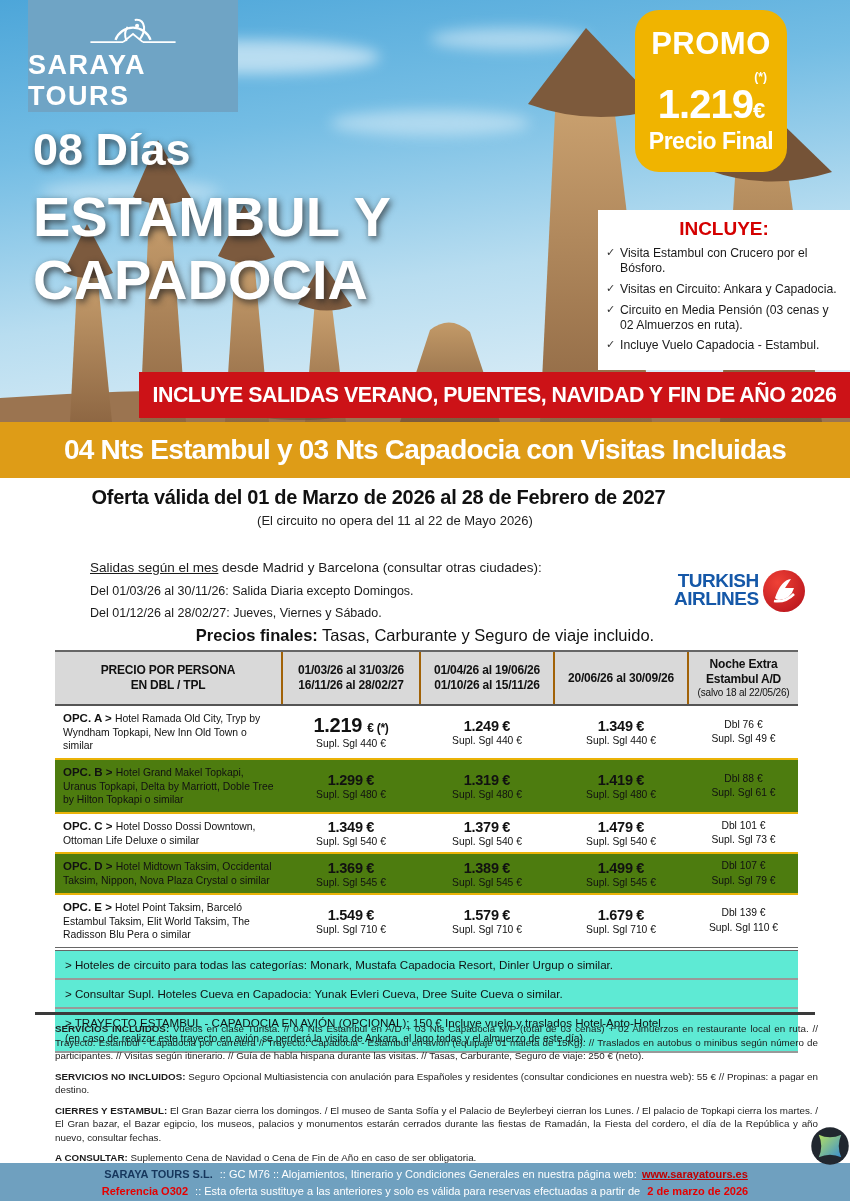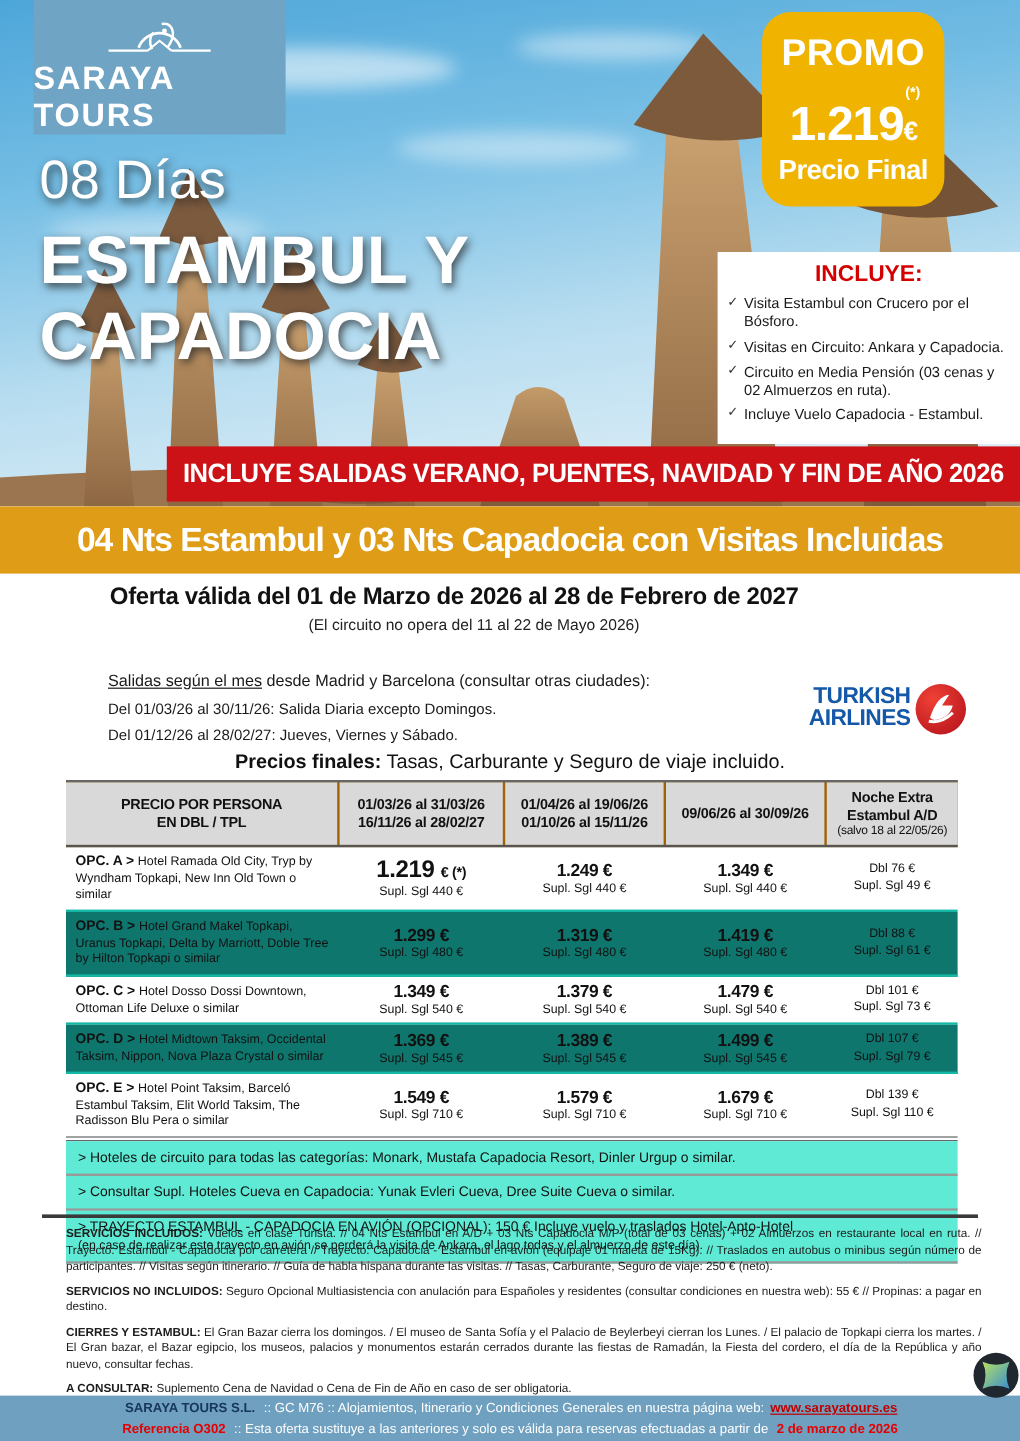--- a/index.html
+++ b/index.html
@@ -12,21 +12,21 @@
   .cloud{position:absolute;background:#ffffff;border-radius:50%;filter:blur(7px);opacity:.55;}
   .rocks{position:absolute;left:0;top:0;}
 
   .logo-box{position:absolute;left:28px;top:0;width:210px;height:112px;background:#6fa4c5;
             display:flex;flex-direction:column;align-items:center;justify-content:flex-start;}
   .logo-emblem{margin-top:6px;}
   .logo-text{color:#ffffff;font-size:27px;font-weight:700;letter-spacing:1.5px;margin-top:2px;}
 
   .hero-title{position:absolute;left:33px;top:124px;color:#ffffff;
               text-shadow:2px 3px 7px rgba(35,35,35,.8);}
-  .hero-title .t1{font-size:45px;font-weight:400;margin-bottom:10px;}
+  .hero-title .t1{font-size:45px;font-weight:700;margin-bottom:10px;}
   .hero-title .t2,.hero-title .t3{font-size:56px;font-weight:800;letter-spacing:0px;line-height:1.12;}
 
   .promo-badge{position:absolute;left:635px;top:10px;width:152px;height:162px;background:#f0b400;
                border-radius:24px;color:#ffffff;text-align:center;}
   .promo-label{font-size:31px;font-weight:800;margin-top:16px;letter-spacing:.5px;}
   .promo-ast{font-size:12px;font-weight:700;text-align:right;padding-right:20px;margin-top:8px;}
   .promo-price{font-size:40px;font-weight:800;line-height:1;letter-spacing:-1px;}
   .promo-price .cur{font-size:22px;font-weight:800;}
   .promo-final{font-size:23px;font-weight:800;margin-top:4px;letter-spacing:-0.5px;}
 
@@ -64,22 +64,22 @@
   .precios-line b{font-weight:800;}
 
   
   .price-table{position:absolute;left:55px;top:650px;width:743px;color:#111;}
   .t-head{display:grid;grid-template-columns:226px 136px 132px 132px 109px;column-gap:2px;
           background:#a16207;border-top:2px solid #666;border-bottom:2px solid #555;}
   .t-head .hc{background:#d9d9d9;height:52px;display:flex;flex-direction:column;align-items:center;justify-content:center;
               text-align:center;font-weight:800;font-size:12px;line-height:1.25;letter-spacing:-0.2px;}
   .t-head .hc .l3{font-weight:400;font-size:10px;}
   .t-row{display:grid;grid-template-columns:226px 136px 132px 132px 109px;column-gap:2px;
-         border-bottom:2px solid #14b8a6;align-items:center;}
-  .t-row.alt{background:#0f766e;}
+         border-bottom:2px solid #eab308;align-items:center;}
+  .t-row.alt{background:#4d7c0f;}
   .t-row.last{border-bottom:4px double #666;}
   .cell-hotel{padding:5px 6px 5px 8px;font-size:10.4px;line-height:1.3;text-align:left;}
   .cell-hotel .opc{font-weight:800;font-size:11.5px;}
   .cell-price{text-align:center;padding:4px 0;}
   .cell-price .p{font-size:14.5px;font-weight:600;letter-spacing:-0.3px;}
   .cell-price .s{font-size:10.3px;margin-top:1px;}
   .t-row.first .c1 .p{font-size:20px;font-weight:800;}
   .t-row.first .c1 .px{font-size:12px;font-weight:800;}
   .cell-extra{text-align:center;padding:4px 0;font-size:10.3px;line-height:1.4;}
   .t-note{background:#5eead4;border-bottom:2px solid #999;padding:6px 10px;font-size:11.6px;line-height:1.3;}
@@ -241,21 +241,21 @@
         </div>
       <div class="hc">
           <span>01/03/26 al 31/03/26</span>
           <span>16/11/26 al 28/02/27</span>
         </div>
       <div class="hc">
           <span>01/04/26 al 19/06/26</span>
           <span>01/10/26 al 15/11/26</span>
         </div>
       <div class="hc">
-          <span>09/06/26 al 30/09/26</span>
+          <span>20/06/26 al 30/09/26</span>
         </div>
       <div class="hc">
           <span>Noche Extra</span>
           <span>Estambul A/D</span>
           <span class="l3">(salvo 18 al 22/05/26)</span>
         </div>
     </div>
 
     <div class="t-row first">
       <div class="cell-hotel"><span class="opc">OPC. A &gt; </span><span>Hotel Ramada Old City, Tryp by Wyndham Topkapi, New Inn Old Town o similar</span></div>

